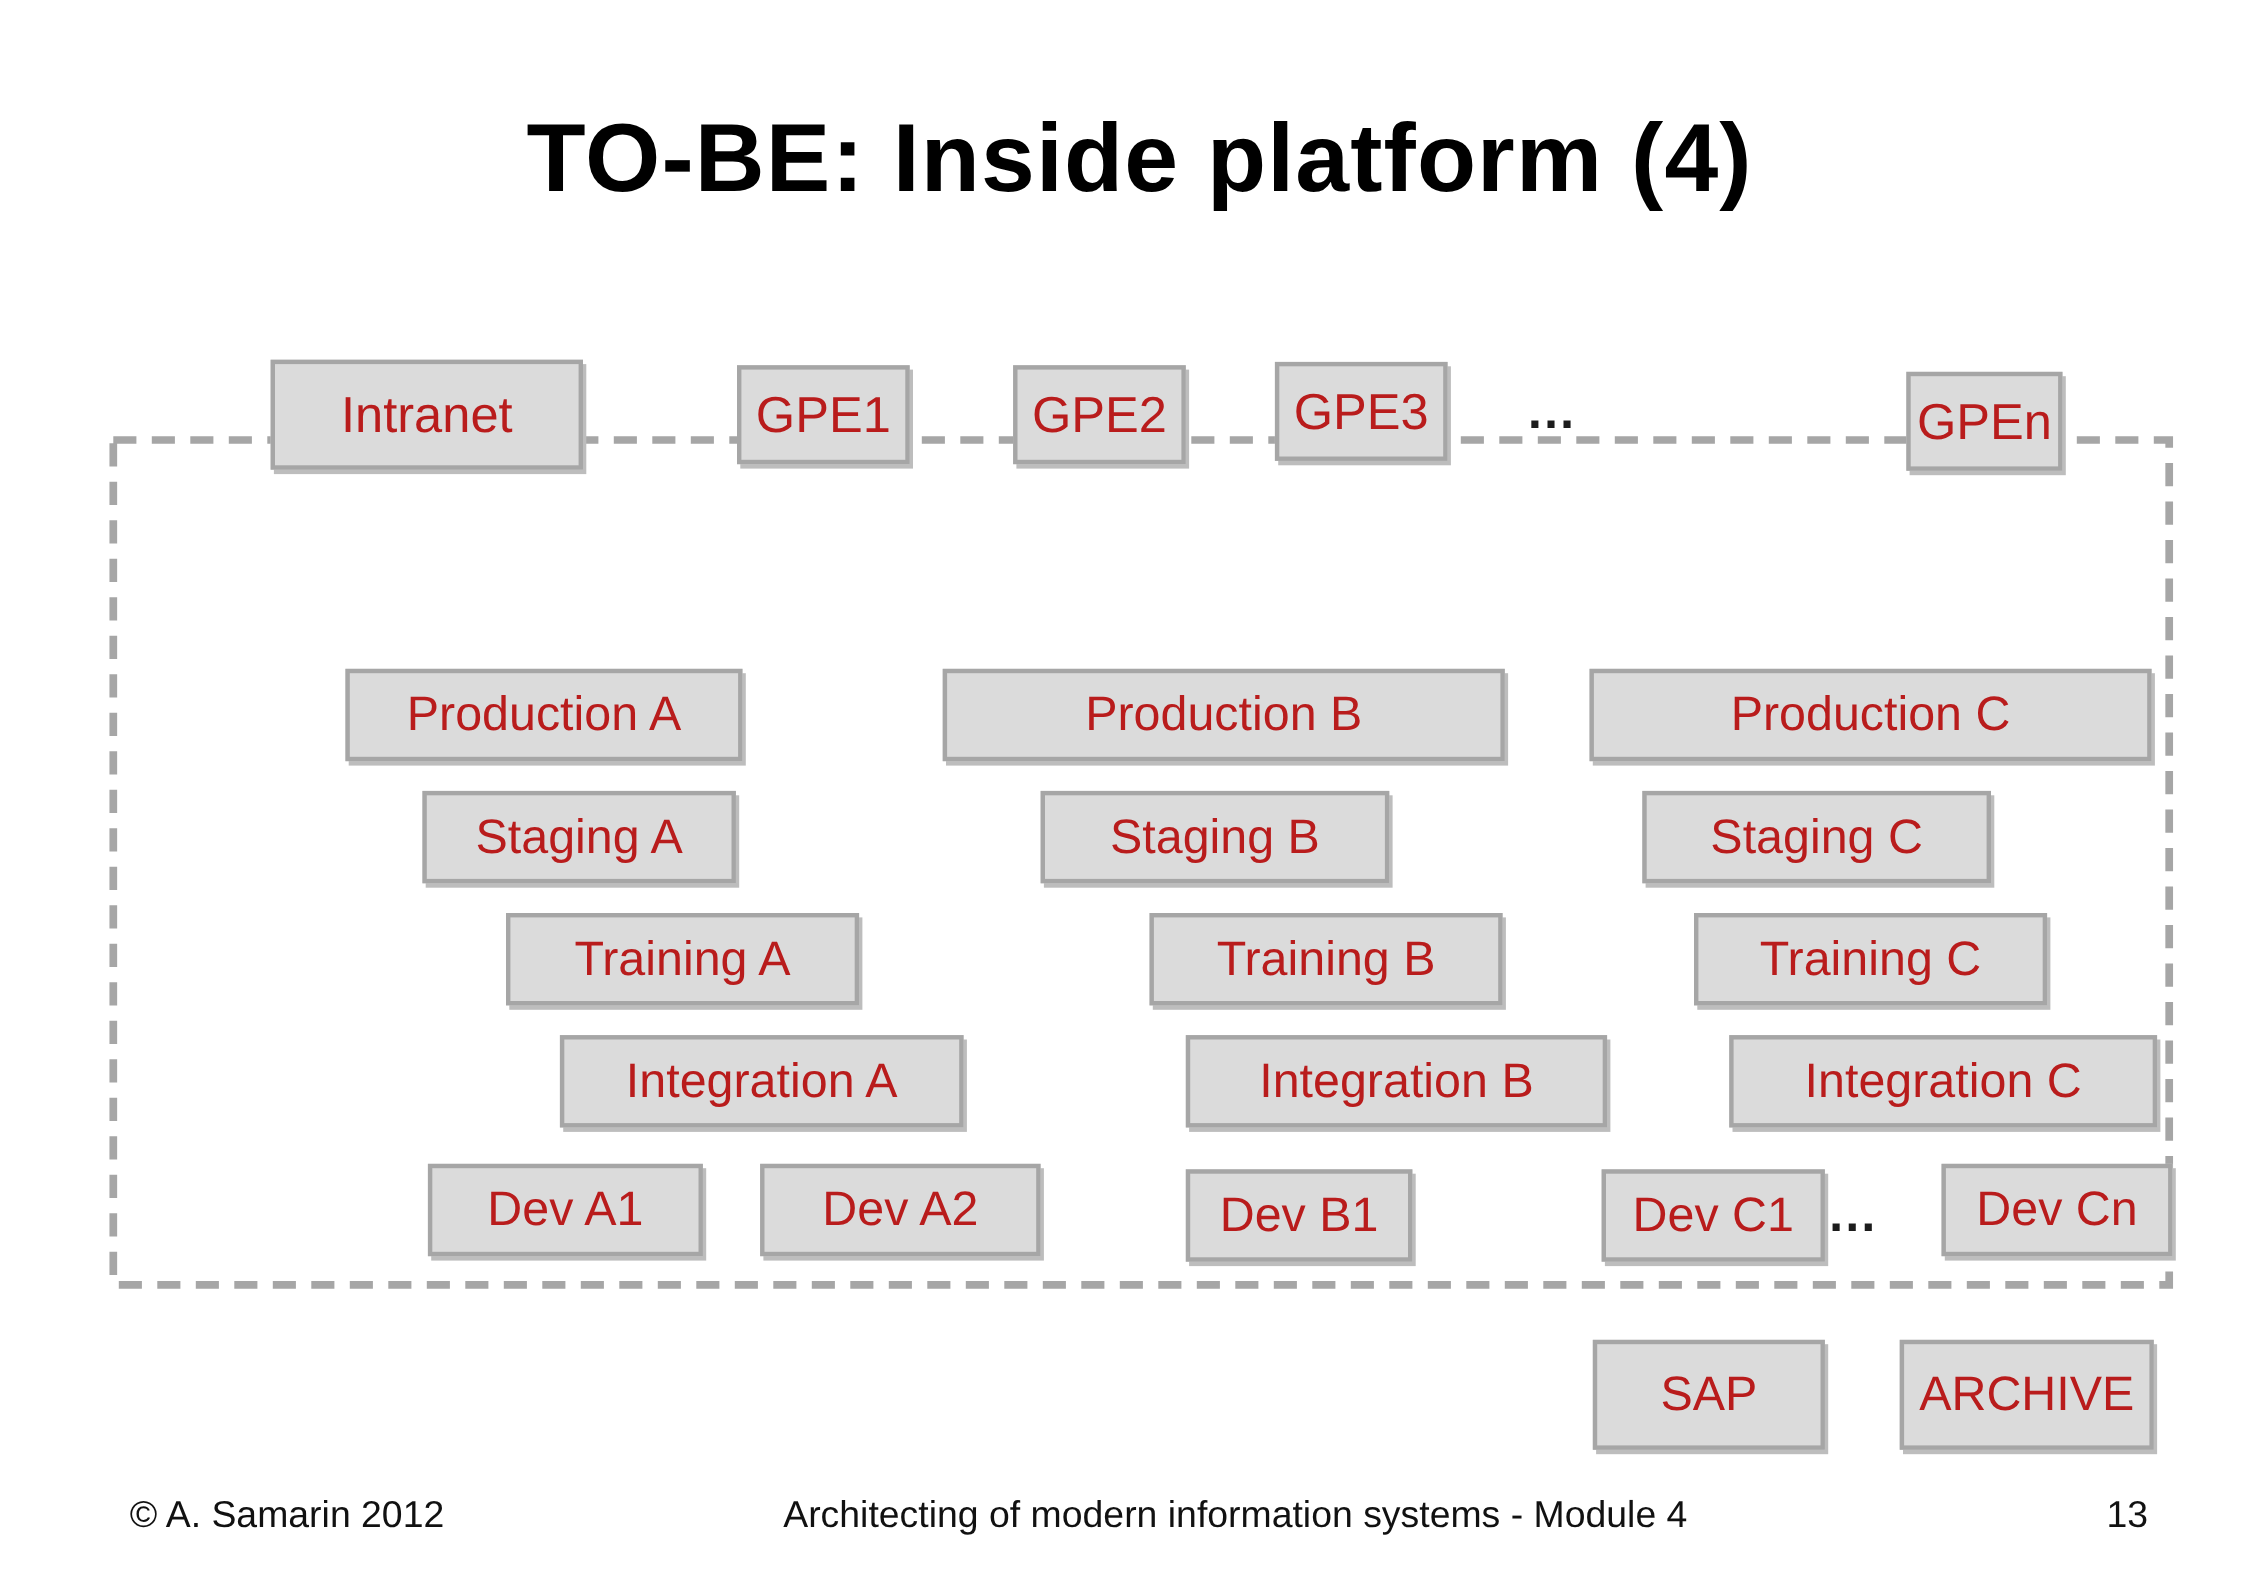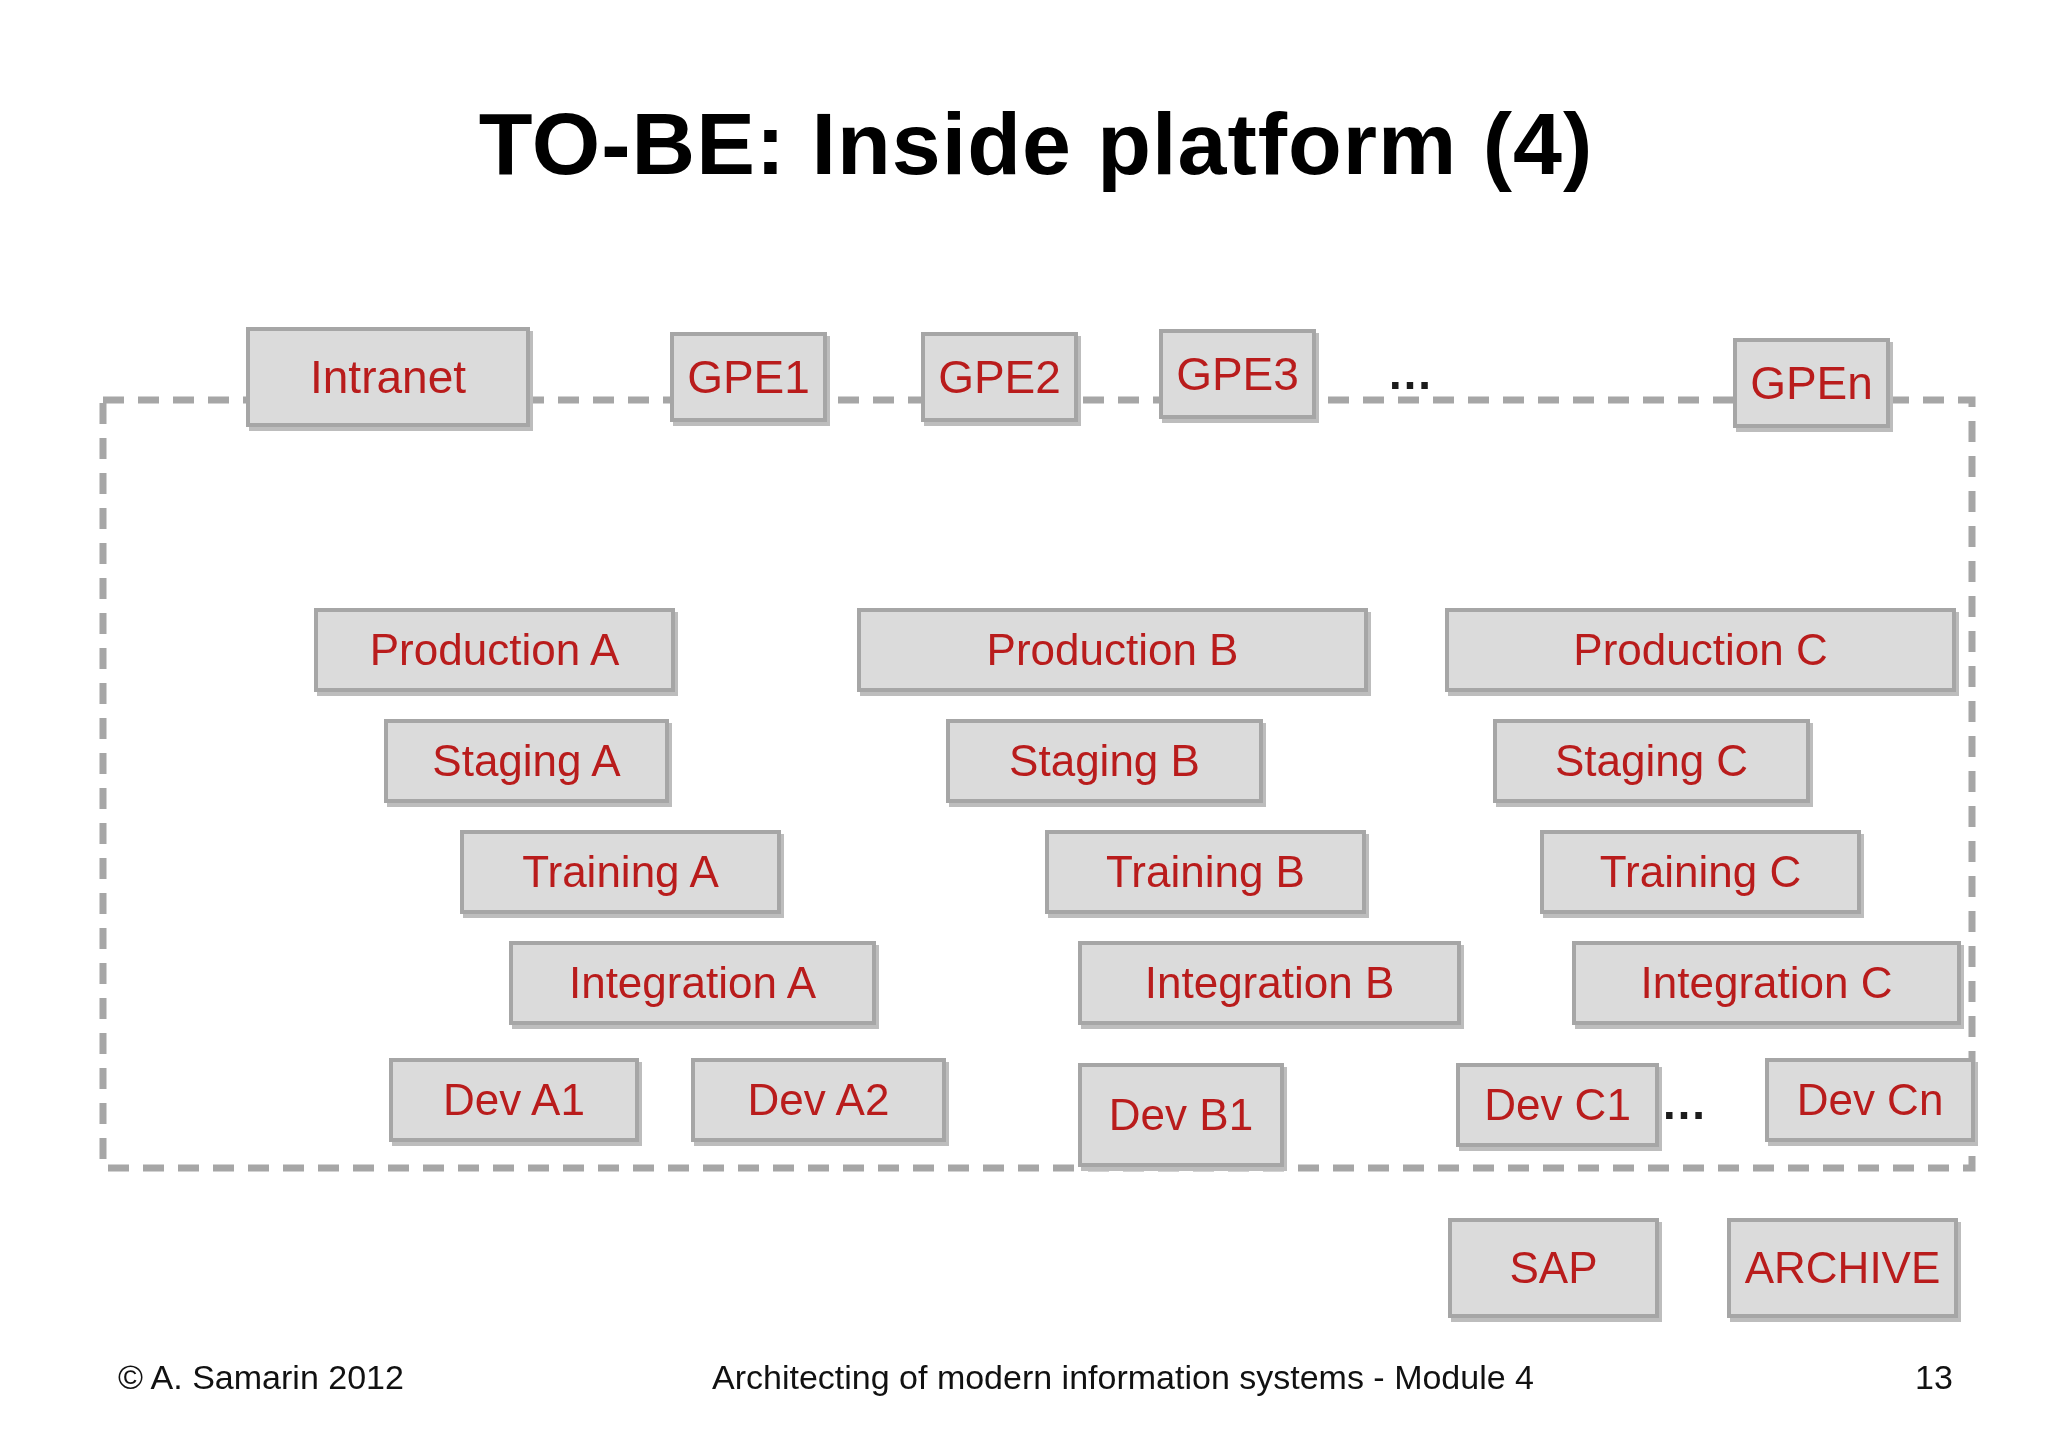--- a/index.html
+++ b/index.html
@@ -25,36 +25,36 @@
     font-size:46px;font-weight:bold;color:#1c1c1c;
   }
   .footer{position:absolute;top:1358px;font-size:34px;color:#111;white-space:nowrap;}
 
   
   .b-intranet{left:246px;top:327px;width:284px;height:100px;}
   .b-gpe1{left:670px;top:332px;width:157px;height:90px;}
   .b-gpe2{left:921px;top:332px;width:157px;height:90px;}
   .b-gpe3{left:1159px;top:329px;width:157px;height:90px;}
   .e-top{left:1378px;top:338px;width:64px;height:70px;}
-  .b-gpen{left:1733px;top:338px;width:157px;height:90px;}
+  .b-gpen{left:1733px;top:338px;width:142px;height:90px;}
 
   
   .b-prod-a{left:314px;top:608px;width:361px;height:84px;}
   .b-stag-a{left:384px;top:719px;width:285px;height:84px;}
   .b-train-a{left:460px;top:830px;width:321px;height:84px;}
   .b-integ-a{left:497px;top:941px;width:367px;height:84px;margin-left:12px;}
   .b-dev-a1{left:389px;top:1058px;width:250px;height:84px;}
   .b-dev-a2{left:691px;top:1058px;width:255px;height:84px;}
 
   
   .b-prod-b{left:857px;top:608px;width:511px;height:84px;}
   .b-stag-b{left:946px;top:719px;width:317px;height:84px;}
   .b-train-b{left:1045px;top:830px;width:321px;height:84px;}
   .b-integ-b{left:1078px;top:941px;width:383px;height:84px;}
-  .b-dev-b1{left:1078px;top:1063px;width:206px;height:104px;}
+  .b-dev-b1{left:1078px;top:1063px;width:206px;height:84px;}
 
   
   .b-prod-c{left:1445px;top:608px;width:511px;height:84px;}
   .b-stag-c{left:1493px;top:719px;width:317px;height:84px;}
   .b-train-c{left:1540px;top:830px;width:321px;height:84px;}
   .b-integ-c{left:1572px;top:941px;width:389px;height:84px;}
   .b-dev-c1{left:1456px;top:1063px;width:203px;height:84px;}
   .e-dev{left:1652px;top:1068px;width:64px;height:70px;}
   .b-dev-cn{left:1765px;top:1058px;width:210px;height:84px;}
 

